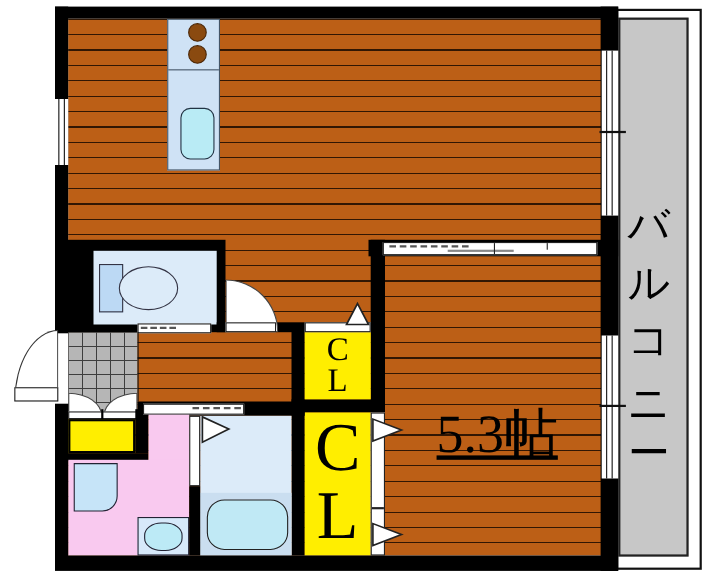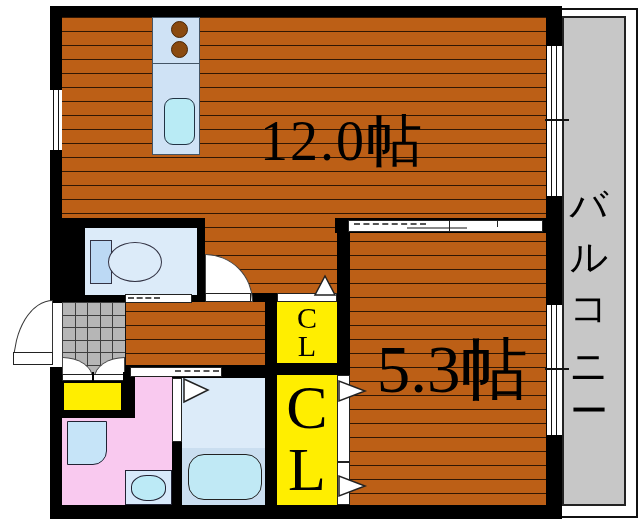--- a/index.html
+++ b/index.html
@@ -136,17 +136,16 @@
   <svg class="tri" style="left:338px;top:380px;" width="28" height="22">
       <polygon points="1,1 1,21 27,11" fill="#fff" stroke="#222" stroke-width="1.5"></polygon>
     </svg>
   <svg class="tri" style="left:338px;top:475px;" width="28" height="22">
       <polygon points="1,1 1,21 27,11" fill="#fff" stroke="#222" stroke-width="1.5"></polygon>
     </svg>
   <svg class="tri" style="left:183px;top:378px;" width="26" height="25">
       <polygon points="1,1 1,24 25,12" fill="#fff" stroke="#222" stroke-width="1.5"></polygon>
     </svg>
 
-  <div class="label" style="left:232px;top:112px;width:220px;font-size:56px;line-height:58px;letter-spacing:2px;">12.0帖</div>
-  <div class="label" style="left:362px;top:340px;width:180px;font-size:67px;line-height:58px;">5.3帖</div>
+  <div class="label" style="left:362px;top:366px;width:180px;font-size:49px;line-height:58px;text-decoration:underline;">5.3帖</div>
   <div class="label" style="left:570px;top:128px;width:44px;height:310px;font-size:38px;letter-spacing:14px;writing-mode:vertical-rl;text-orientation:upright;white-space:normal;">バルコニー</div>
 
 </div>
 
 </body></html>

